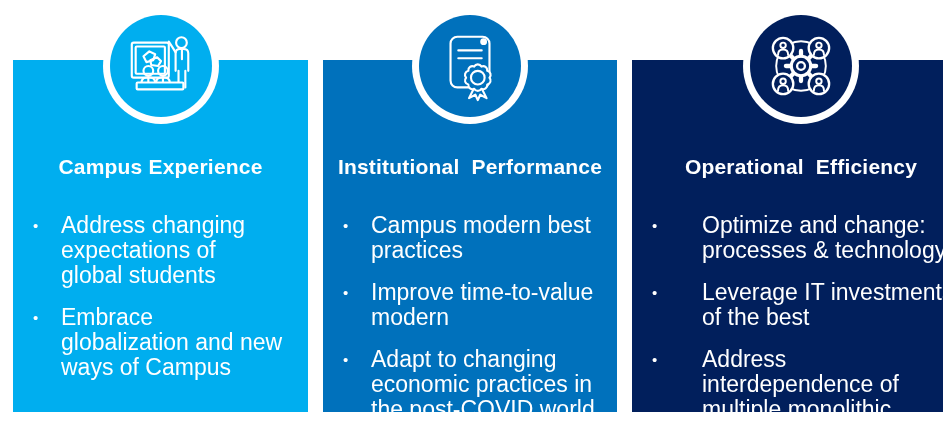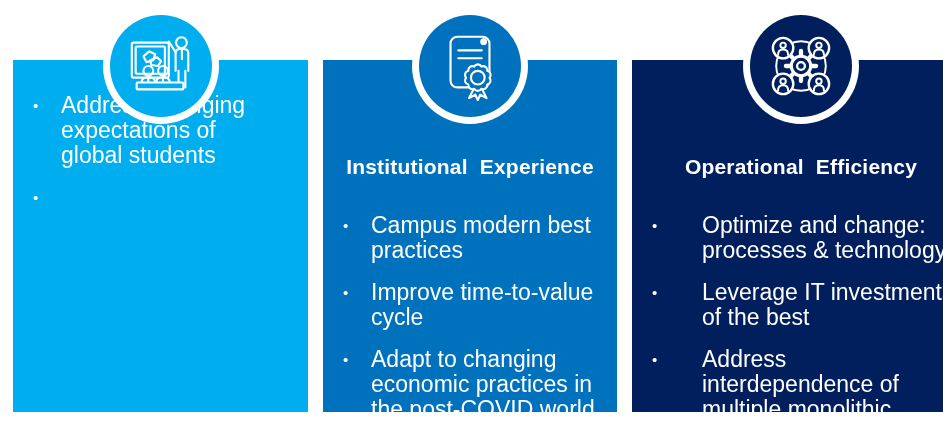--- a/index.html
+++ b/index.html
@@ -104,54 +104,56 @@
           <circle cx="25" cy="43" r="5"></circle>
           <circle cx="40" cy="43" r="5"></circle>
           <path d="M18 55 Q18 49.5 25 49.5 Q32 49.5 32 55"></path>
           <path d="M33 55 Q33 49.5 40 49.5 Q47 49.5 47 55"></path>
           <path d="M25 49.5 L25 54"></path>
           <path d="M40 49.5 L40 54"></path>
           <rect class="mask-fill" x="13" y="55" width="48" height="7" rx="1"></rect>
         </svg>
       </div>
     </div>
+    <h2 class="card-title">Campus Experience</h2>
     <div class="bullets">
       <div class="bullet">
         <span class="bullet-marker">•</span>
         <span class="bullet-text">Address changing expectations of global students</span>
       </div>
       <div class="bullet">
         <span class="bullet-marker">•</span>
+        <span class="bullet-text">Embrace globalization and new ways of Campus</span>
       </div>
     </div>
   </div>
 
   <div class="card card-2" style="background-color: rgb(0, 113, 188); --card-color: #0071BC;">
     <div class="badge">
       <div class="badge-inner" style="background-color: rgb(0, 113, 188);">
         <svg width="74" height="74" viewBox="0 0 76 76" fill="none" stroke="#ffffff" stroke-width="2.2" stroke-linecap="round" stroke-linejoin="round">
           <rect x="18" y="8" width="40" height="52" rx="7"></rect>
           <path d="M26 22 L50 22"></path>
           <path d="M26 30 L50 30"></path>
           <circle cx="52" cy="13" r="3.5" fill="#ffffff" stroke="none"></circle>
           <path class="mask-fill" d="M43 59 L37 71 L43.5 67.5 L46 73 L48.5 67.5 L55 71 L49 59 Z"></path>
           <path class="mask-fill" d="M58 50 A4.2 4.2 0 0 1 55.7 57.05 A4.2 4.2 0 0 1 49.7 61.4 A4.2 4.2 0 0 1 42.3 61.4 A4.2 4.2 0 0 1 36.3 57.05 A4.2 4.2 0 0 1 34 50 A4.2 4.2 0 0 1 36.3 42.95 A4.2 4.2 0 0 1 42.3 38.6 A4.2 4.2 0 0 1 49.7 38.6 A4.2 4.2 0 0 1 55.7 42.95 A4.2 4.2 0 0 1 58 50 Z"></path>
           <circle cx="46" cy="50" r="7"></circle>
         </svg>
       </div>
     </div>
-    <h2 class="card-title">Institutional  Experience</h2>
+    <h2 class="card-title">Institutional  Performance</h2>
     <div class="bullets">
       <div class="bullet">
         <span class="bullet-marker">•</span>
         <span class="bullet-text">Campus modern best practices</span>
       </div>
       <div class="bullet">
         <span class="bullet-marker">•</span>
-        <span class="bullet-text">Improve time-to-value cycle</span>
+        <span class="bullet-text">Improve time-to-value modern</span>
       </div>
       <div class="bullet">
         <span class="bullet-marker">•</span>
         <span class="bullet-text">Adapt to changing economic practices in the post-COVID world</span>
       </div>
     </div>
   </div>
 
   <div class="card card-3" style="background-color: rgb(1, 31, 92); --card-color: #011F5C;">
     <div class="badge">

